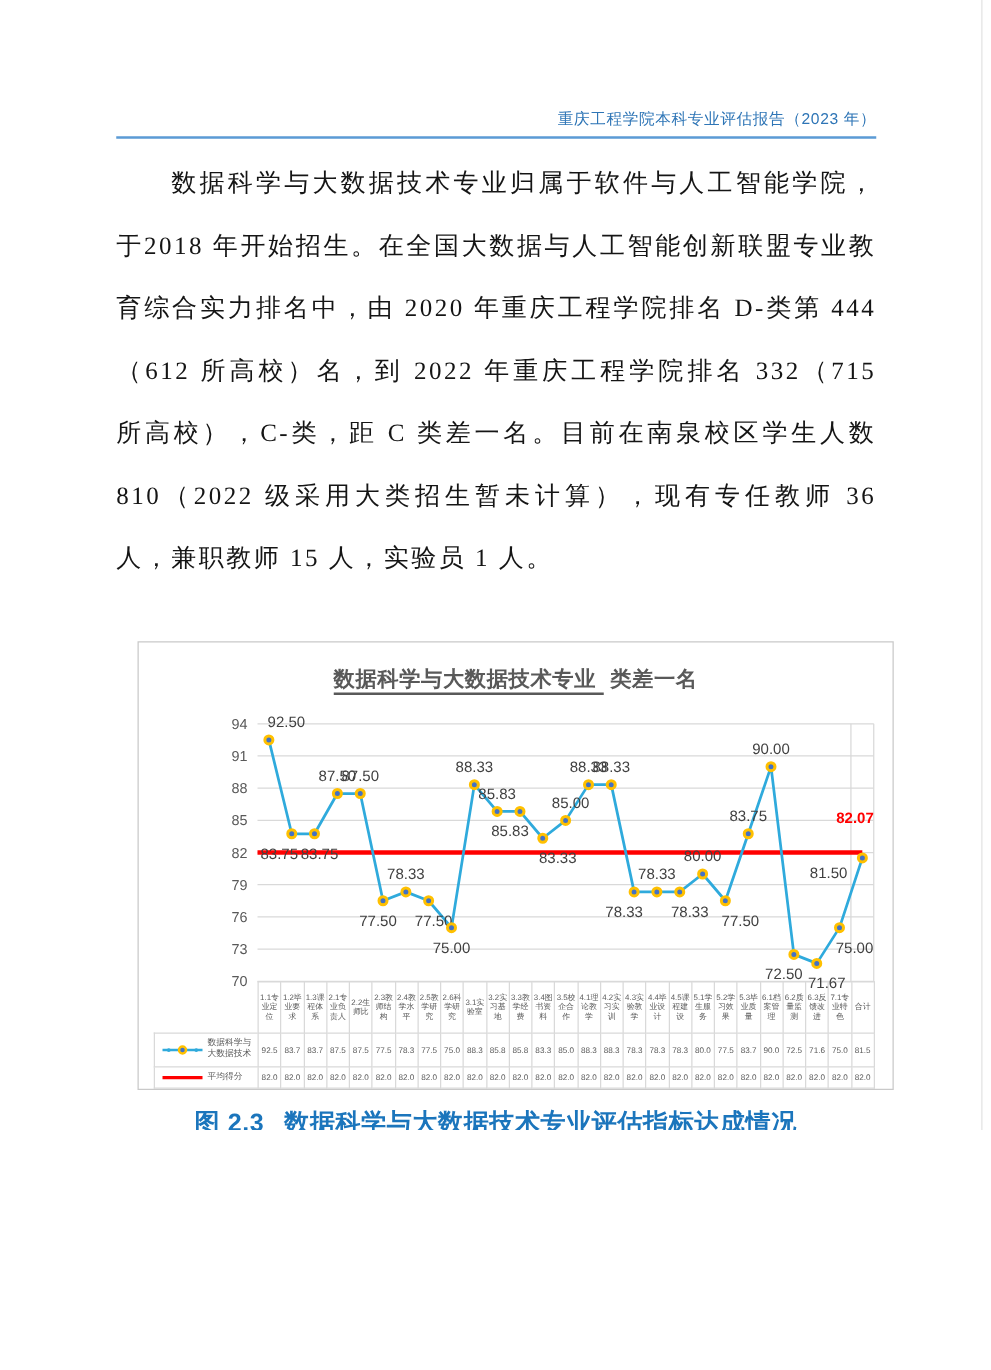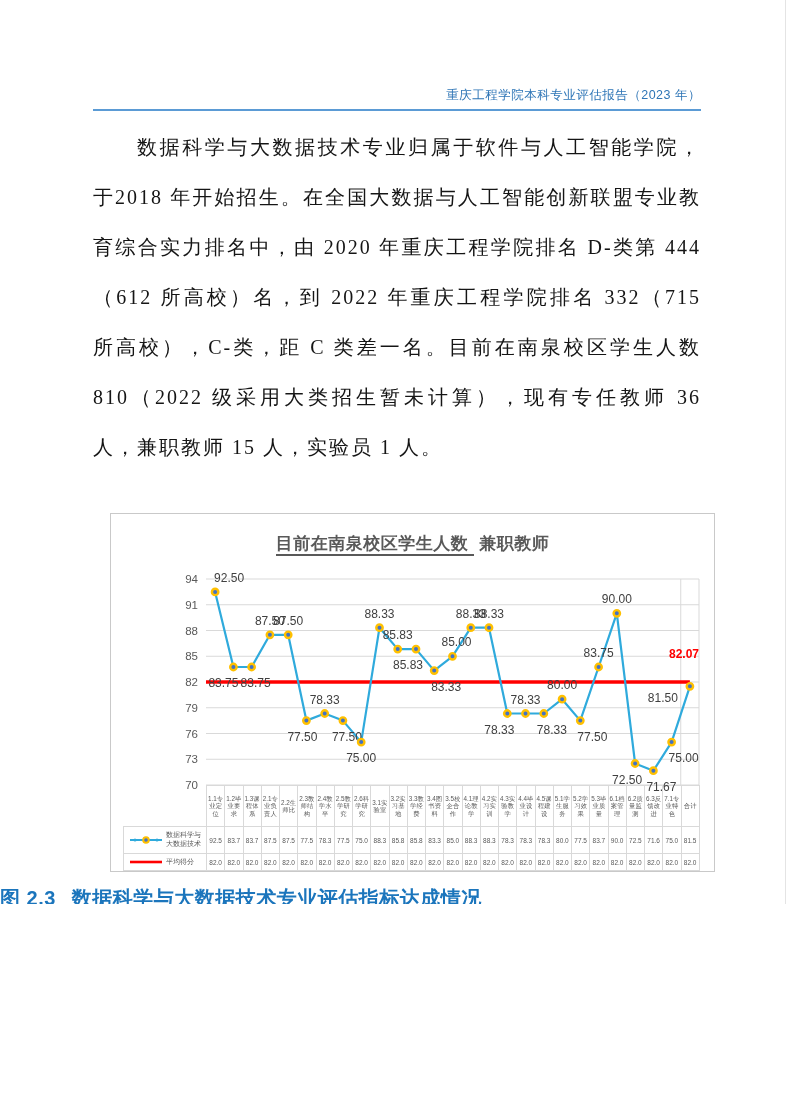--- a/index.html
+++ b/index.html
@@ -37,21 +37,21 @@
              color:#595959;padding:0;background:transparent;}
   .dtable td.nocell{border:none;}
   .hrow td{height:38px;font-size:6.3px;line-height:1.18;word-break:break-all;padding:1px 0;}
   .vrow1 td{height:26px;font-size:6.5px;}
   .vrow2 td{height:16px;font-size:6.5px;}
   .legcell{padding:0 2px !important;}
   .leg-inner{display:flex;align-items:center;justify-content:flex-start;gap:3px;padding-left:3px;}
   .legtxt{font-size:7px;line-height:1.25;color:#595959;text-align:left;white-space:nowrap;}
 
   
-  .caption{position:absolute;top:885px;left:0;width:100%;
+  .caption{position:absolute;top:885px;left:0;width:100%;text-align:center;
            font-family:"Liberation Sans","DejaVu Sans",sans-serif;
            font-size:20px;font-weight:bold;color:#1B75BC;letter-spacing:.5px;}
   .caption .cap-label{margin-right:16px;}
   .pagenum{position:absolute;top:1012px;left:0;width:100%;text-align:center;
            font-size:12px;color:#333;}
 </style>
 </head>
 <body>
 
 <div class="page">
@@ -59,22 +59,22 @@
 
   <div class="hdr">重庆工程学院本科专业评估报告（2023 年）</div>
   <div class="hdr-rule"></div>
 
   <div class="bodytext">
     <p>数据科学与大数据技术专业归属于软件与人工智能学院，于2018 年开始招生。在全国大数据与人工智能创新联盟专业教育综合实力排名中，由 2020 年重庆工程学院排名 D-类第 444（612 所高校）名，到 2022 年重庆工程学院排名 332（715 所高校），C-类，距 C 类差一名。目前在南泉校区学生人数 810（2022 级采用大类招生暂未计算），现有专任教师 36 人，兼职教师 15 人，实验员 1 人。</p>
   </div>
 
   <div class="chart-box">
     <div class="chart-title">
-      <span class="u">目前在南泉校区学生人数</span>
-      <span>兼职教师</span>
+      <span class="u">数据科学与大数据技术专业</span>
+      <span>类差一名</span>
     </div>
     <div class="tbl-wrap">
         <table class="dtable">
           <colgroup>
             <col style="width:83px">
             <col style="width:18.26px">
             <col style="width:18.26px">
             <col style="width:18.26px">
             <col style="width:18.26px">
             <col style="width:18.26px">

